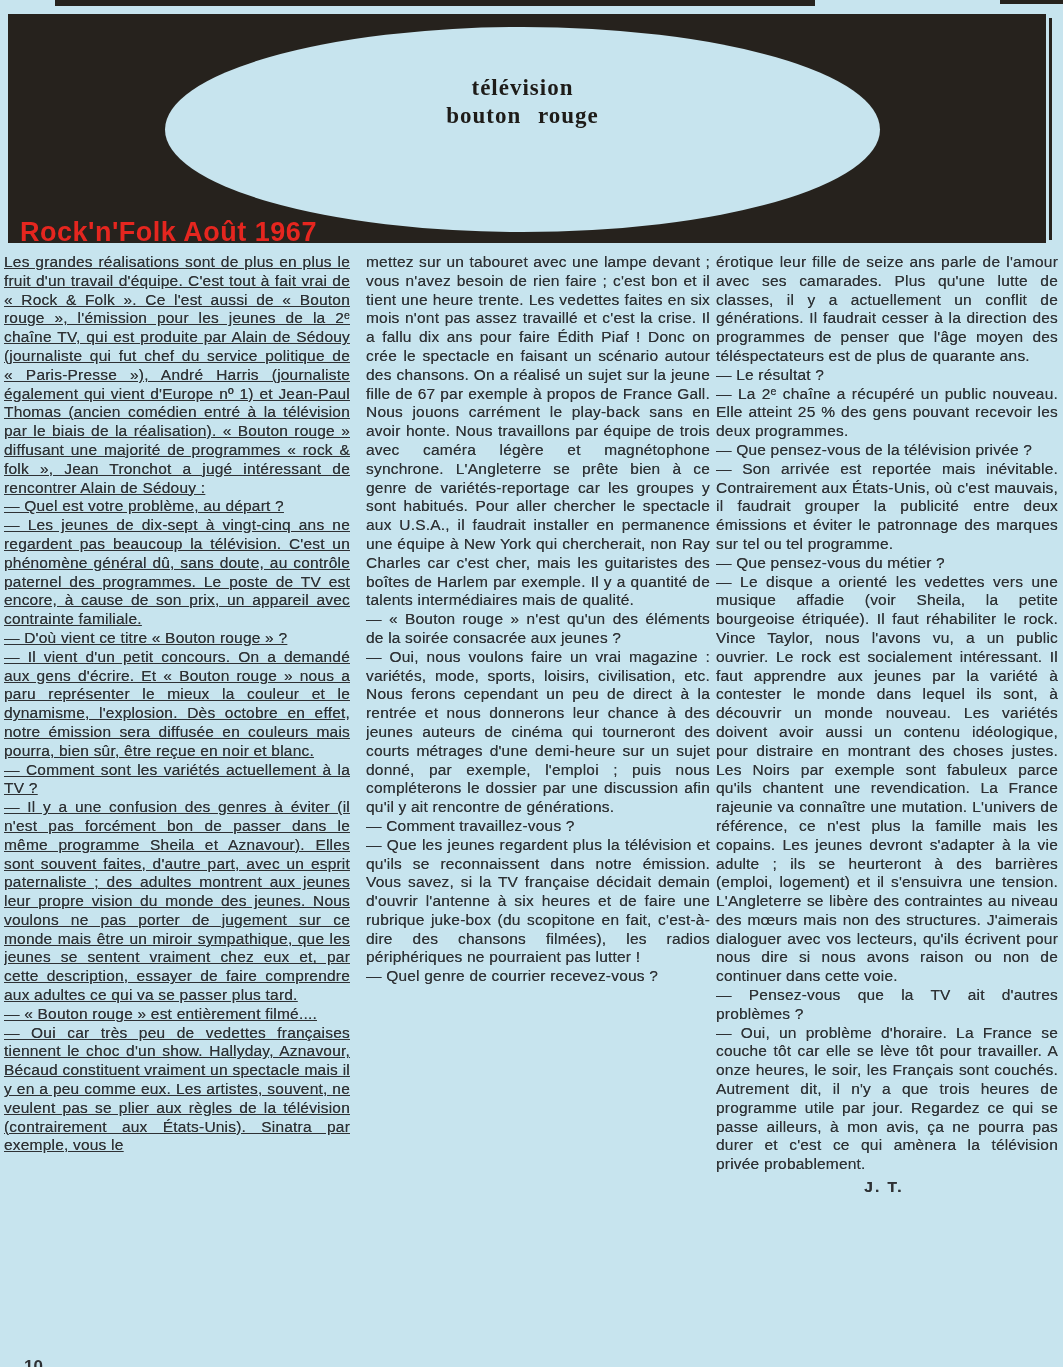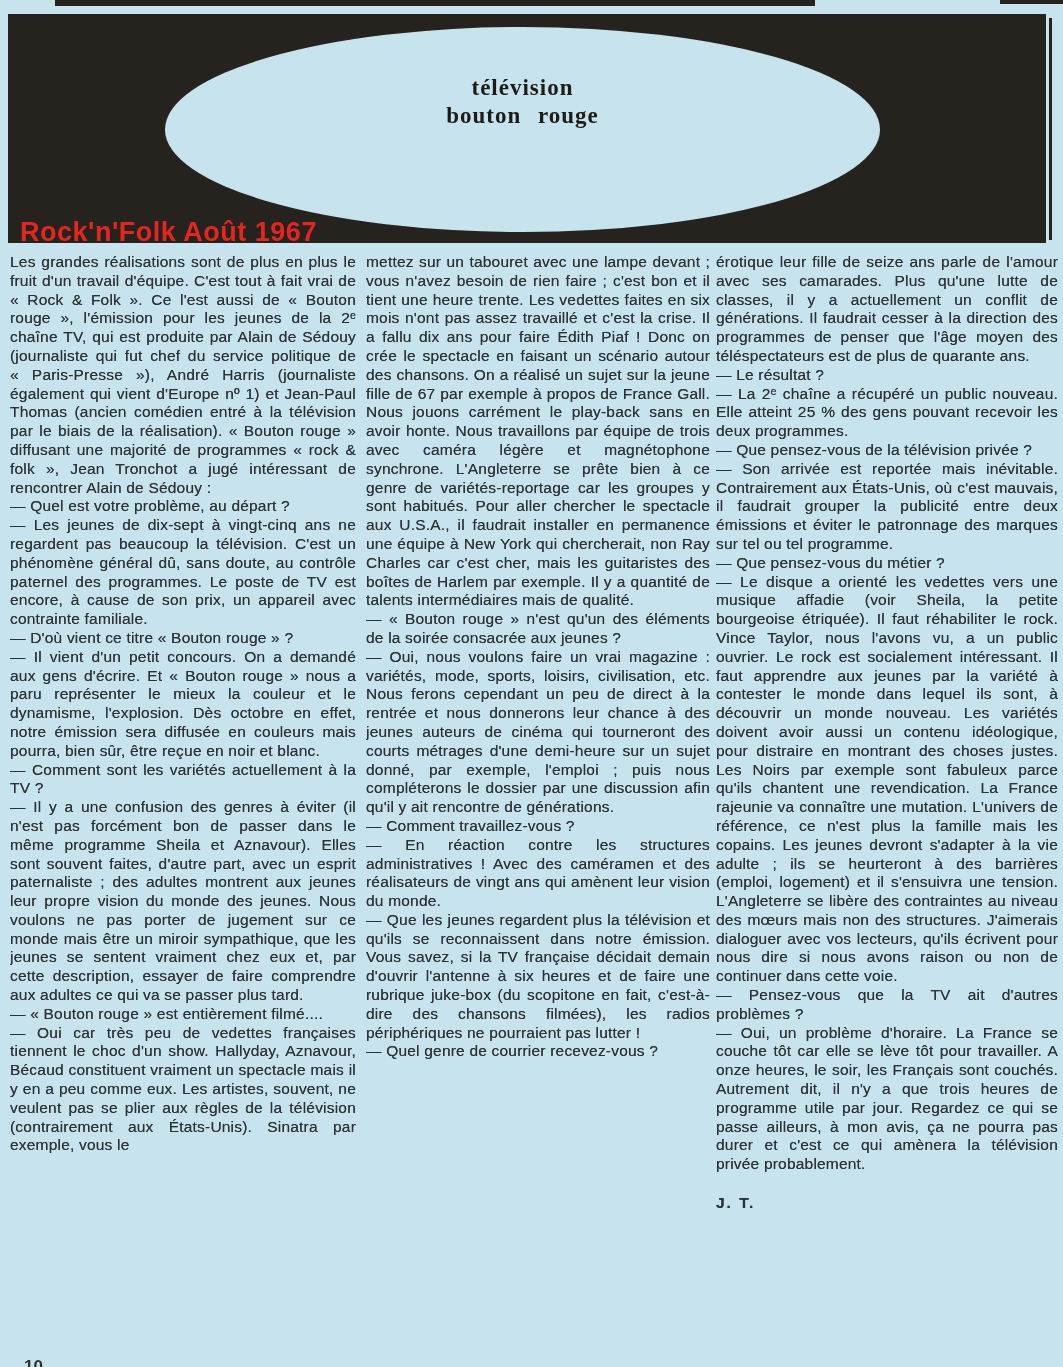--- a/index.html
+++ b/index.html
@@ -78,29 +78,29 @@
     top: 253px;
     height: 1112px;
     overflow: hidden;
     text-align: justify;
     color: var(--body_text, #2e3134);
     font-size: 15.5px;
     line-height: 18.8px;
     letter-spacing: 0.2px;
     text-shadow: 0 0 0.5px rgba(46, 49, 52, 0.75);
   }
-  .col-1 { left: 10px;  width: 346px; }
+  .col-1 { left: 4px;  width: 346px; text-decoration: underline; }
   .col-2 { left: 366px; width: 344px; }
   .col-3 { left: 716px; width: 342px; }
   .col .para { margin: 0; }
   .signature {
-    text-align: left;
+    text-align: center;
     font-weight: bold;
     padding-right: 6px;
-    margin-top: 20px;
+    margin-top: 4px;
     letter-spacing: 2px;
   }
   .page-number {
     position: absolute;
     left: 24px; top: 1357px;
     font-size: 17px;
     font-weight: bold;
     color: var(--body_text, #2e3134);
   }
 </style>
@@ -131,21 +131,20 @@
     <div class="para">—&nbsp;Il y a une confusion des genres à éviter (il n'est pas forcément bon de passer dans le même programme Sheila et Aznavour). Elles sont souvent faites, d'autre part, avec un esprit paternaliste&nbsp;; des adultes montrent aux jeunes leur propre vision du monde des jeunes. Nous voulons ne pas porter de jugement sur ce monde mais être un miroir sympathique, que les jeunes se sentent vraiment chez eux et, par cette description, essayer de faire comprendre aux adultes ce qui va se passer plus tard.</div>
     <div class="para">—&nbsp;«&nbsp;Bouton rouge&nbsp;» est entièrement filmé....</div>
     <div class="para">—&nbsp;Oui car très peu de vedettes françaises tiennent le choc d'un show. Hallyday, Aznavour, Bécaud constituent vraiment un spectacle mais il y en a peu comme eux. Les artistes, souvent, ne veulent pas se plier aux règles de la télévision (contrairement aux États-Unis). Sinatra par exemple, vous le</div>
   </div>
 
 <div class="col col-2">
     <div class="para">mettez sur un tabouret avec une lampe devant&nbsp;; vous n'avez besoin de rien faire&nbsp;; c'est bon et il tient une heure trente. Les vedettes faites en six mois n'ont pas assez travaillé et c'est la crise. Il a fallu dix ans pour faire Édith Piaf&nbsp;! Donc on crée le spectacle en faisant un scénario autour des chansons. On a réalisé un sujet sur la jeune fille de 67 par exemple à propos de France Gall. Nous jouons carrément le play-back sans en avoir honte. Nous travaillons par équipe de trois avec caméra légère et magnétophone synchrone. L'Angleterre se prête bien à ce genre de variétés-reportage car les groupes y sont habitués. Pour aller chercher le spectacle aux U.S.A., il faudrait installer en permanence une équipe à New York qui chercherait, non Ray Charles car c'est cher, mais les guitaristes des boîtes de Harlem par exemple. Il y a quantité de talents intermédiaires mais de qualité.</div>
     <div class="para">—&nbsp;«&nbsp;Bouton rouge&nbsp;» n'est qu'un des éléments de la soirée consacrée aux jeunes&nbsp;?</div>
     <div class="para">—&nbsp;Oui, nous voulons faire un vrai magazine&nbsp;: variétés, mode, sports, loisirs, civilisation, etc. Nous ferons cependant un peu de direct à la rentrée et nous donnerons leur chance à des jeunes auteurs de cinéma qui tourneront des courts métrages d'une demi-heure sur un sujet donné, par exemple, l'emploi&nbsp;; puis nous compléterons le dossier par une discussion afin qu'il y ait rencontre de générations.</div>
     <div class="para">—&nbsp;Comment travaillez-vous&nbsp;?</div>
-    <div class="para">—&nbsp;En réaction contre les structures administratives&nbsp;! Avec des caméramen et des réalisateurs de vingt ans qui amènent leur vision du monde.</div>
     <div class="para">—&nbsp;Que les jeunes regardent plus la télévision et qu'ils se reconnaissent dans notre émission. Vous savez, si la TV française décidait demain d'ouvrir l'antenne à six heures et de faire une rubrique juke-box (du scopitone en fait, c'est-à-dire des chansons filmées), les radios périphériques ne pourraient pas lutter&nbsp;!</div>
     <div class="para">—&nbsp;Quel genre de courrier recevez-vous&nbsp;?</div>
   </div>
 
 <div class="col col-3">
 <div class="para">érotique leur fille de seize ans parle de l'amour avec ses camarades. Plus qu'une lutte de classes, il y a actuellement un conflit de générations. Il faudrait cesser à la direction des programmes de penser que l'âge moyen des téléspectateurs est de plus de quarante ans.</div>
     <div class="para">—&nbsp;Le résultat&nbsp;?</div>
     <div class="para">—&nbsp;La 2ᵉ chaîne a récupéré un public nouveau. Elle atteint 25&nbsp;% des gens pouvant recevoir les deux programmes.</div>
     <div class="para">—&nbsp;Que pensez-vous de la télévision privée&nbsp;?</div>
     <div class="para">—&nbsp;Son arrivée est reportée mais inévitable. Contrairement aux États-Unis, où c'est mauvais, il faudrait grouper la publicité entre deux émissions et éviter le patronnage des marques sur tel ou tel programme.</div>

